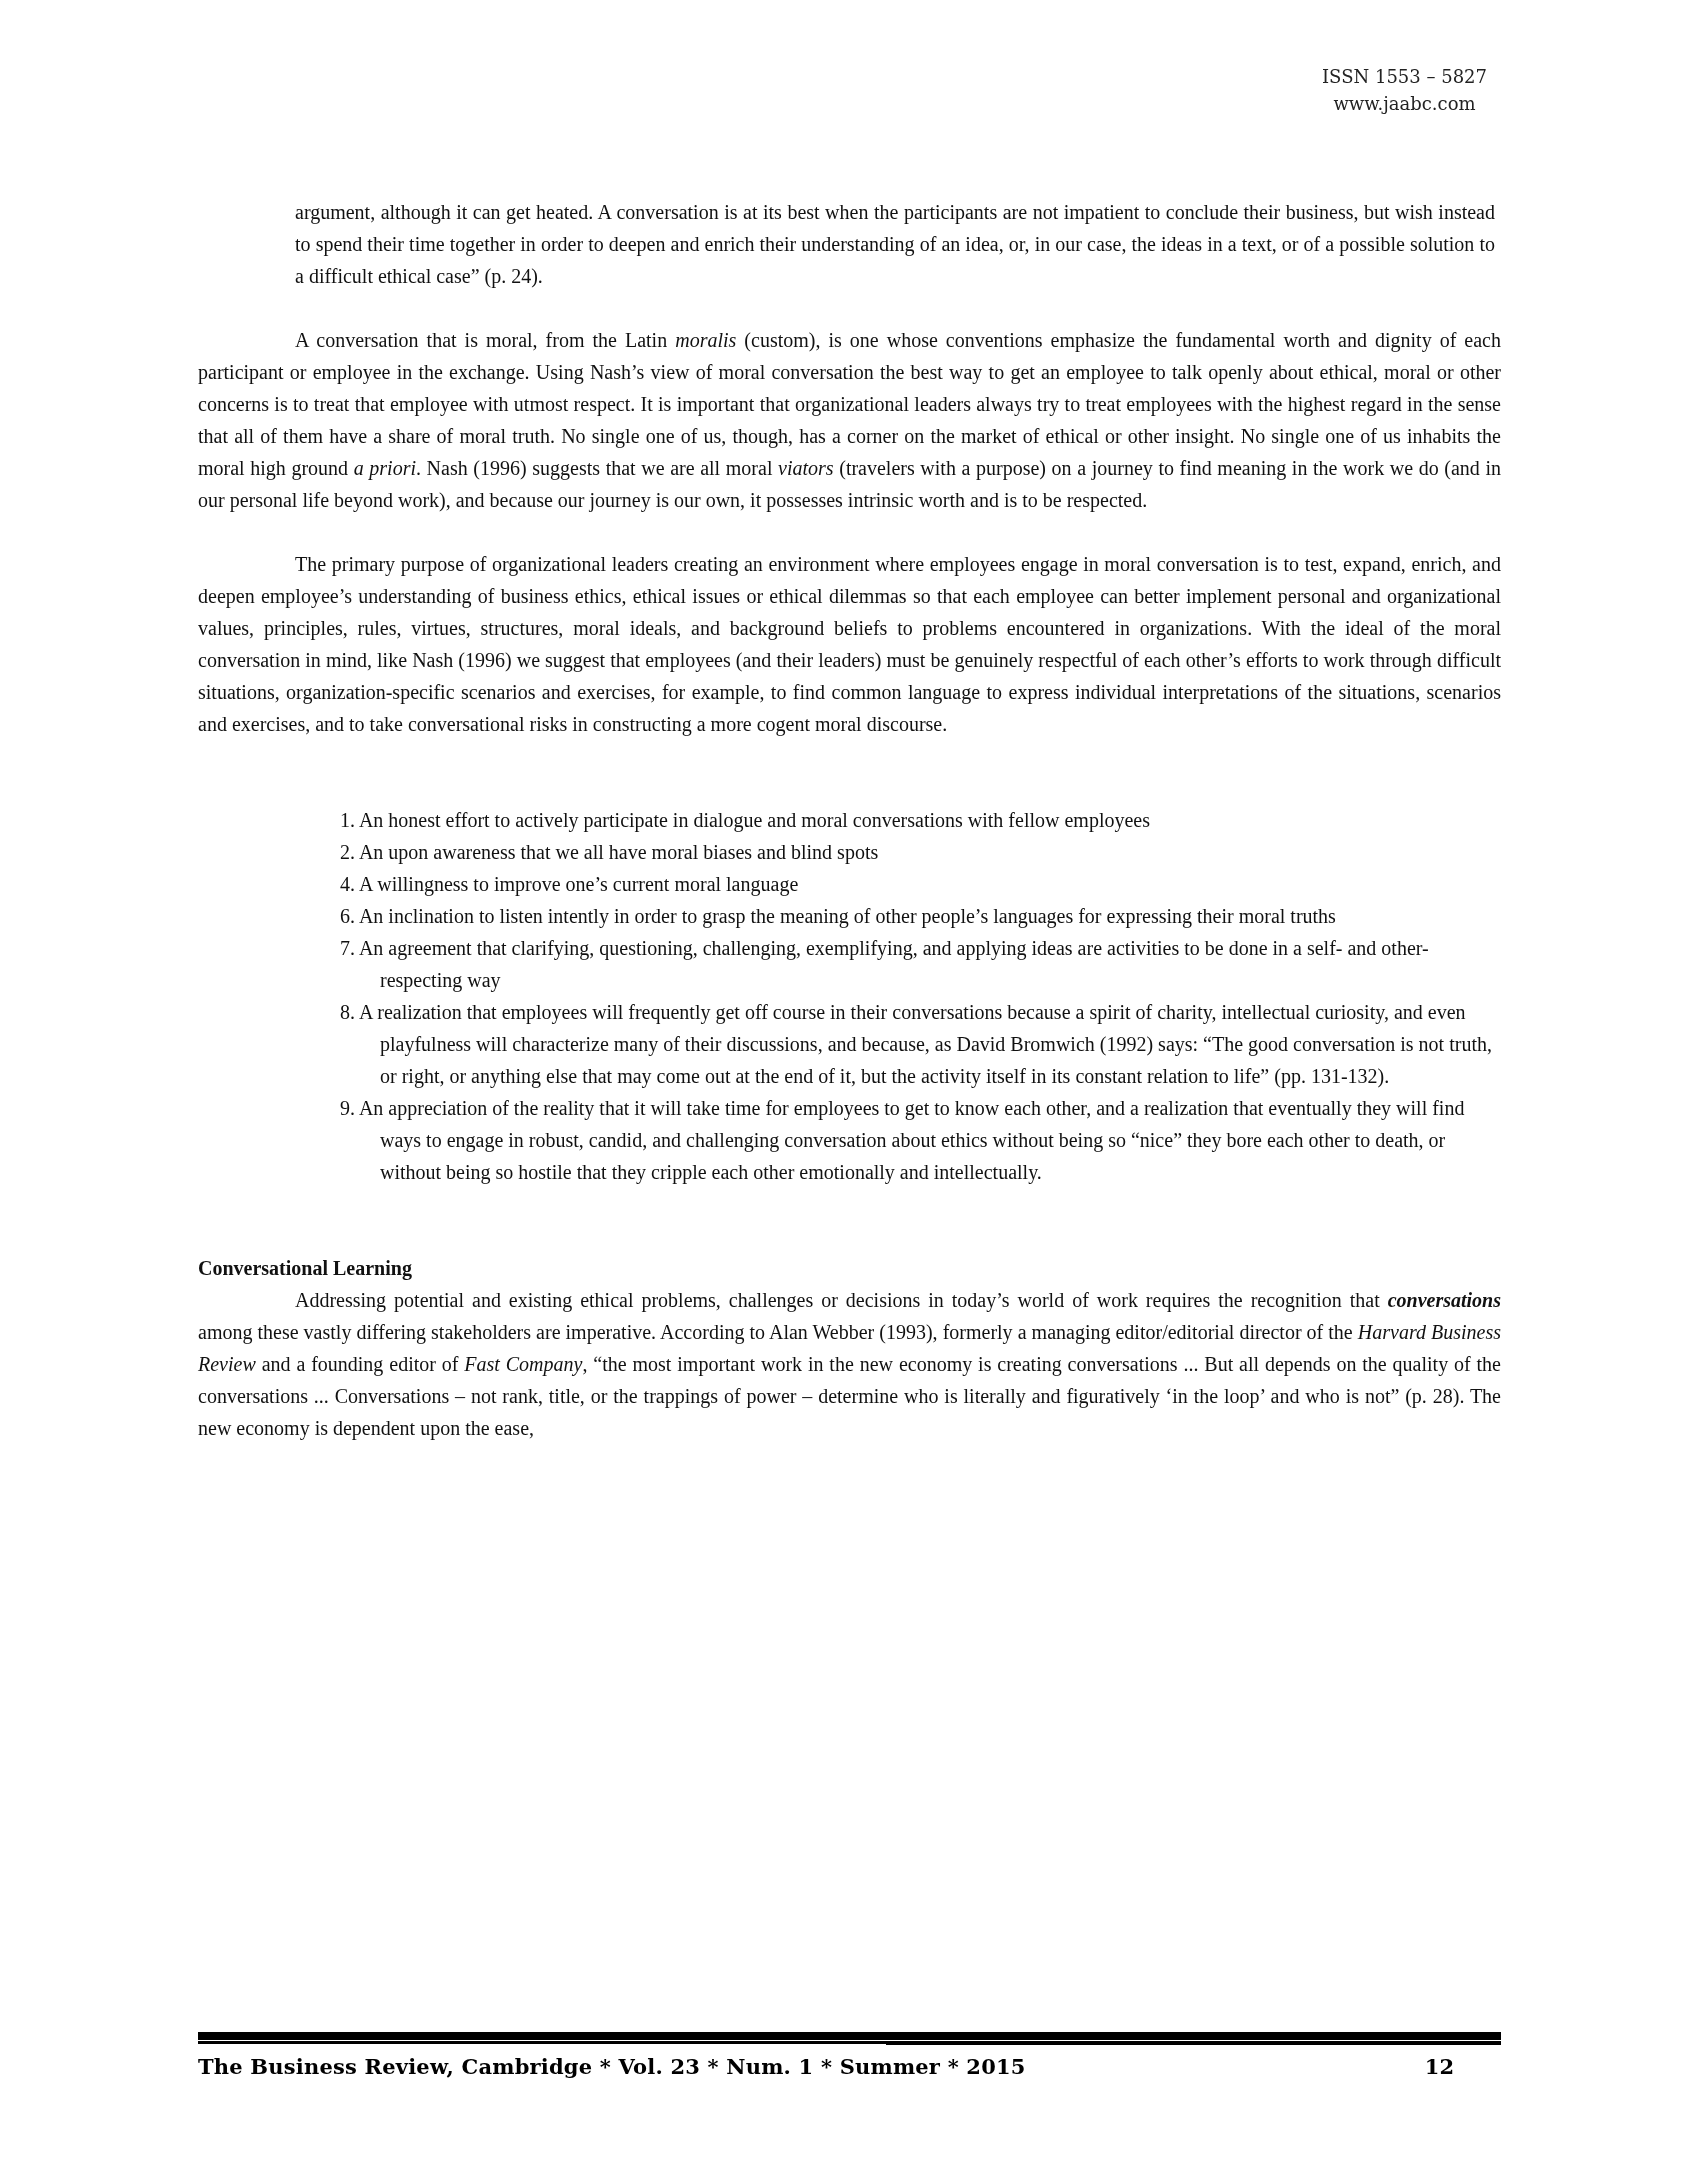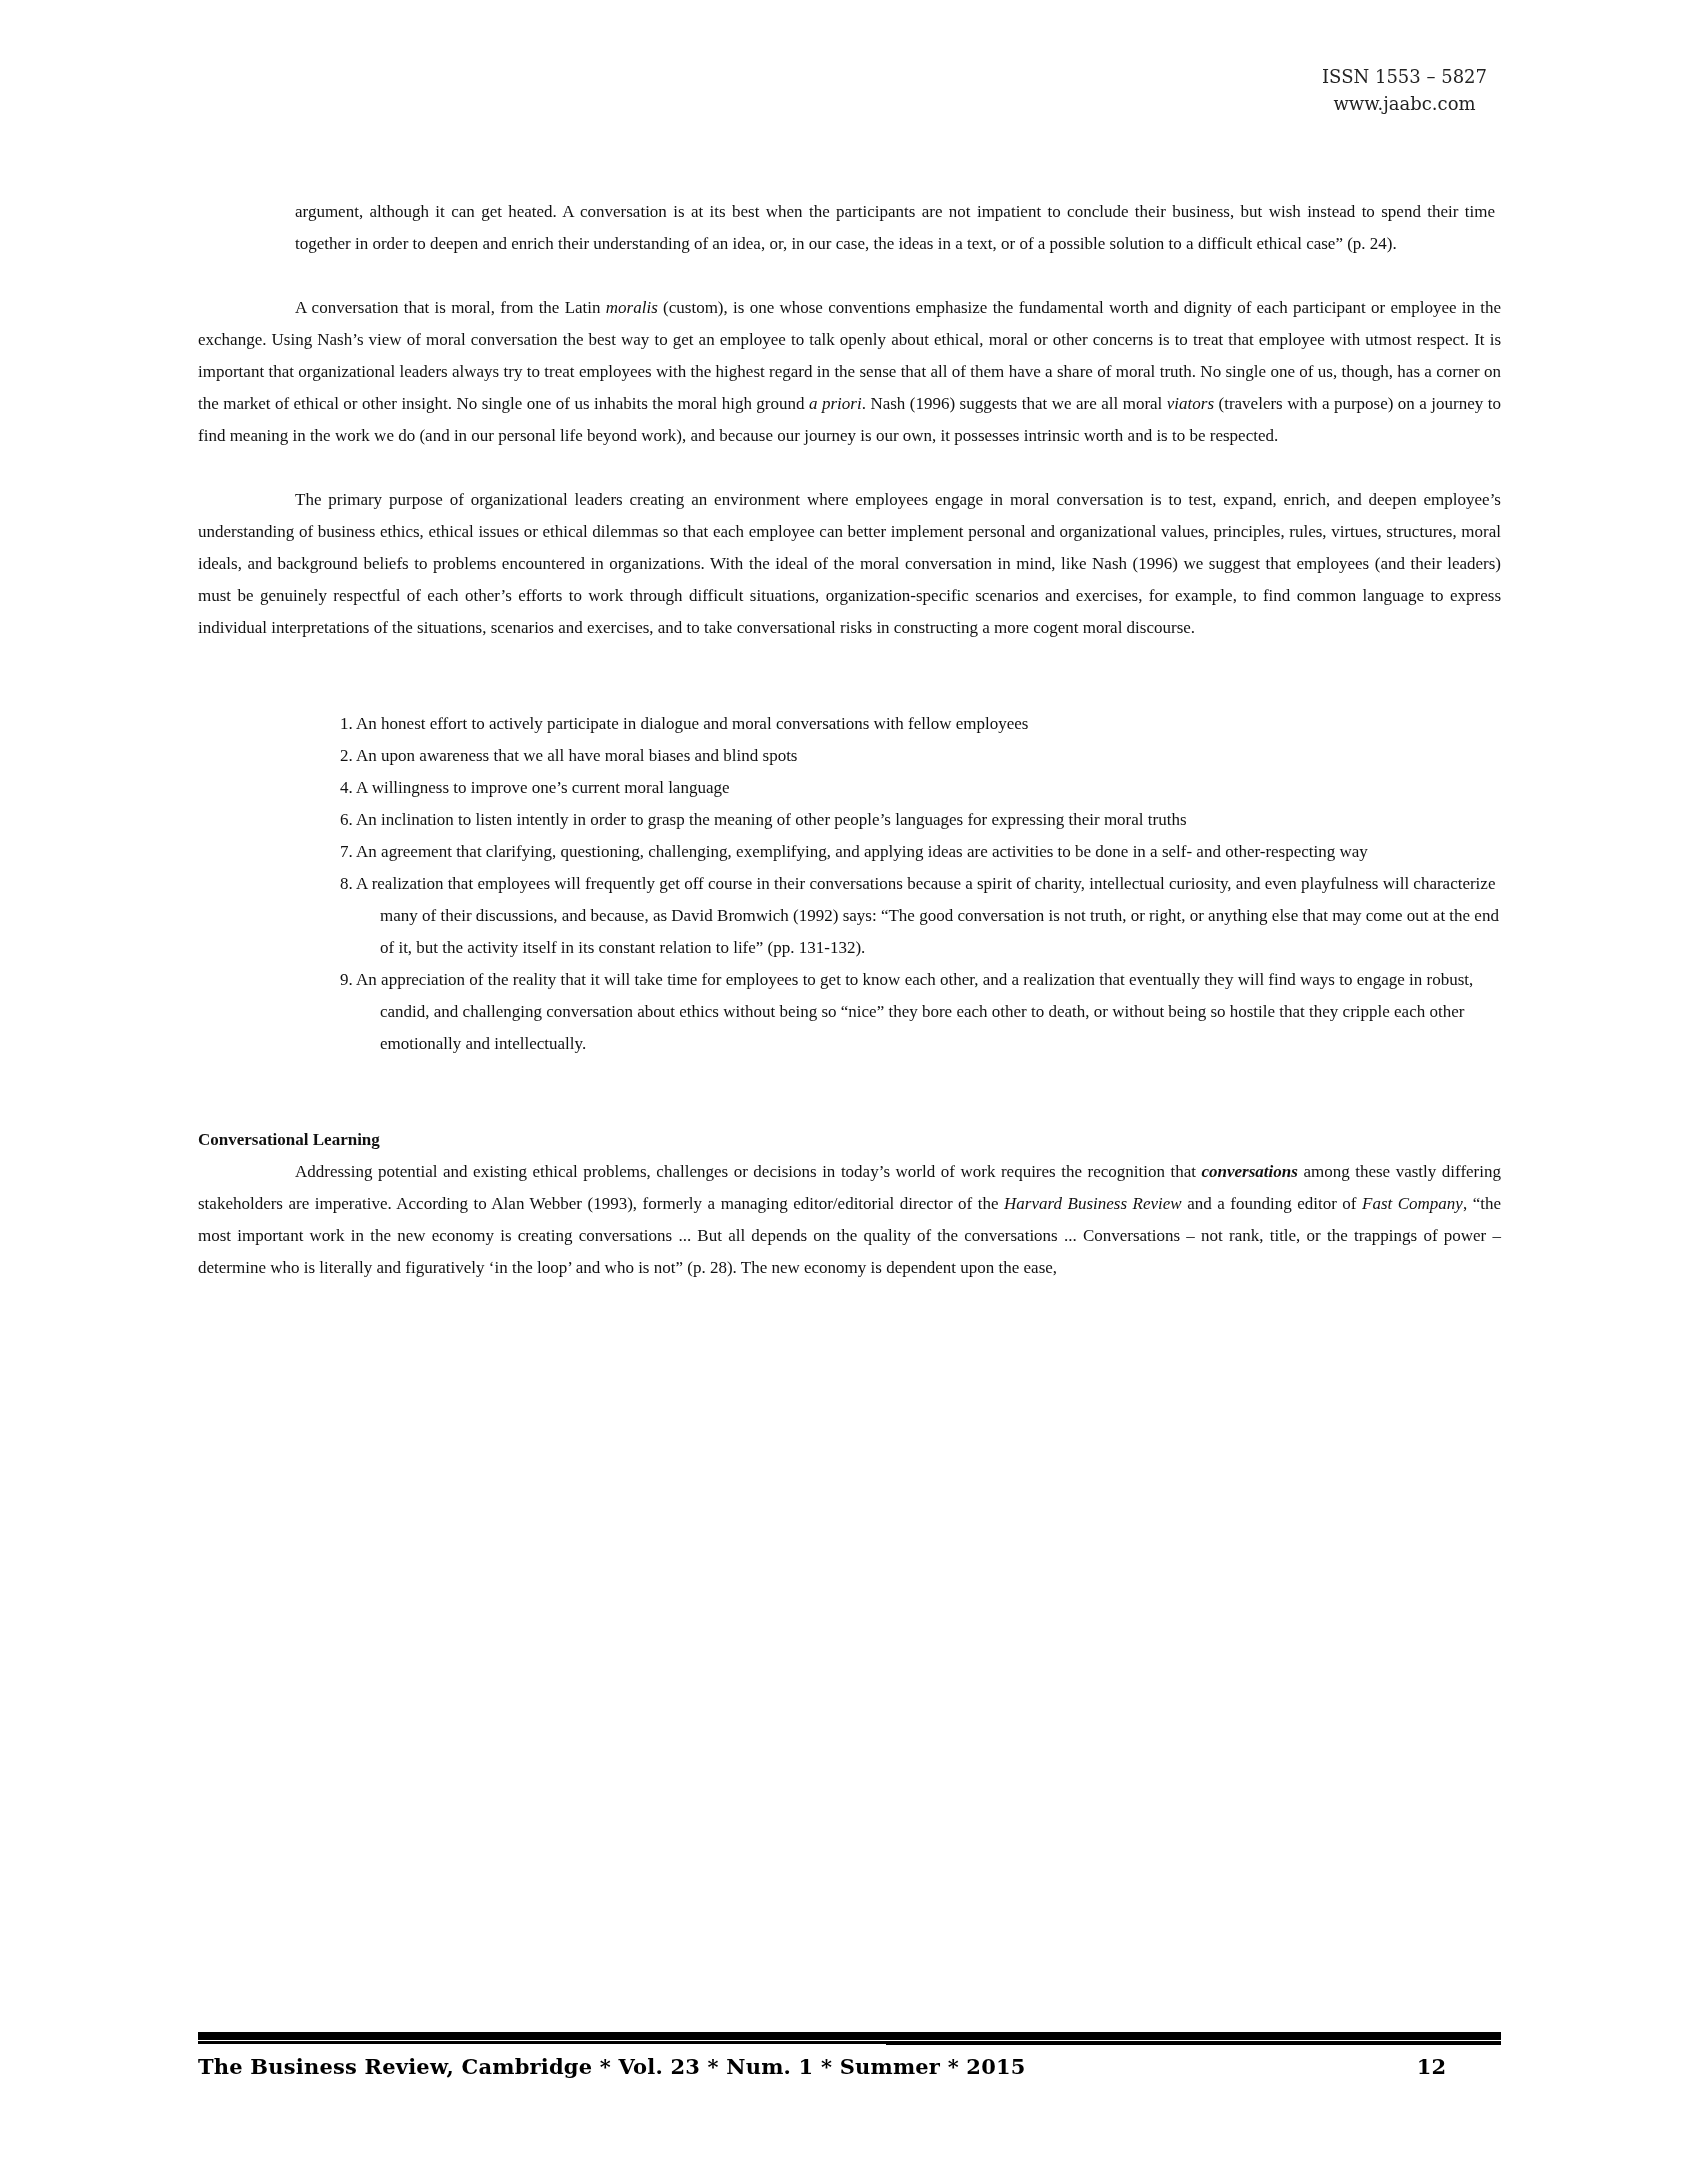--- a/index.html
+++ b/index.html
@@ -6,41 +6,41 @@
   body {
     width: 1683px; height: 2178px; position: relative; overflow: hidden;
     font-family: "Liberation Serif", serif; color: #111111;
   }
   .header {
     position: absolute; right: 196px; top: 63px; text-align: center;
     font-family: "DejaVu Serif", serif; font-size: 18px; line-height: 27px; color: #222;
   }
   .body-text {
     position: absolute; left: 198px; top: 196px; width: 1303px;
-    font-size: 17px; line-height: 32px;
+    font-size: 20px; line-height: 32px;
   }
   p { margin: 0; }
   .justify { text-align: justify; }
   .indent { text-indent: 97px; }
   .quote-block { margin-left: 97px; margin-right: 6px; }
   .gap { height: 32px; }
   ol.criteria { list-style: none; margin: 0; padding: 0 0 0 97px; }
   ol.criteria li { padding-left: 40px; text-indent: -40px; margin-left: 45px; }
   .heading { font-weight: bold; }
   i { font-style: italic; }
   .bi { font-weight: bold; font-style: italic; }
   .rule-thick { position: absolute; left: 198px; top: 2032px; width: 1303px; height: 8px; background: #000; }
   .rule-thin-l { position: absolute; left: 198px; top: 2041px; width: 688px; height: 3px; background: #000; }
   .rule-thin-r { position: absolute; left: 886px; top: 2041px; width: 615px; height: 4px; background: #000; }
   .footer {
     position: absolute; left: 198px; top: 2049px; width: 1303px; height: 36px;
     font-family: "DejaVu Serif", serif; font-weight: bold; font-size: 21px; line-height: 36px; color: #000;
   }
   .footer .journal { position: absolute; left: 0; top: 0; letter-spacing: 0.2px; }
-  .footer .page-num { position: absolute; right: 55px; top: 0; }
+  .footer .page-num { position: absolute; right: 47px; top: 0; }
 </style>
 </head>
 <body>
 
 <div class="header">
   <div>ISSN 1553 – 5827</div>
   <div>www.jaabc.com</div>
 </div>
 
 <div class="body-text">

